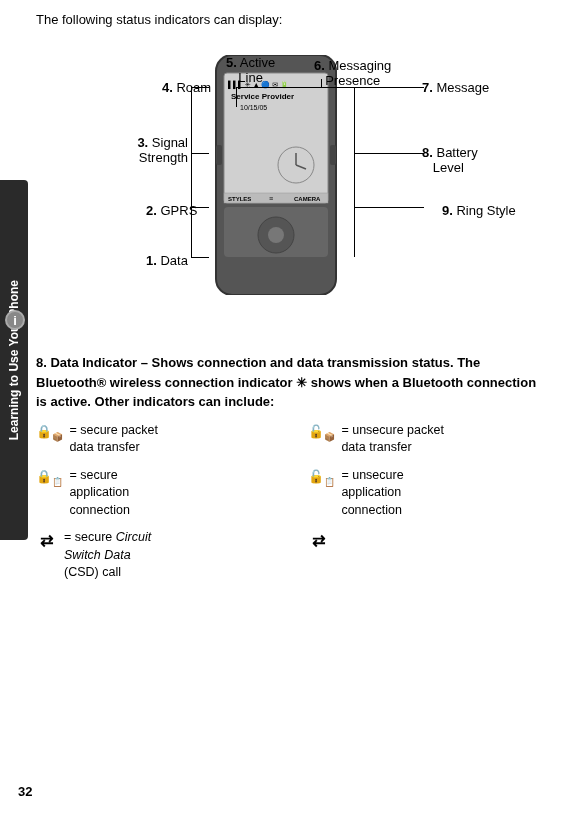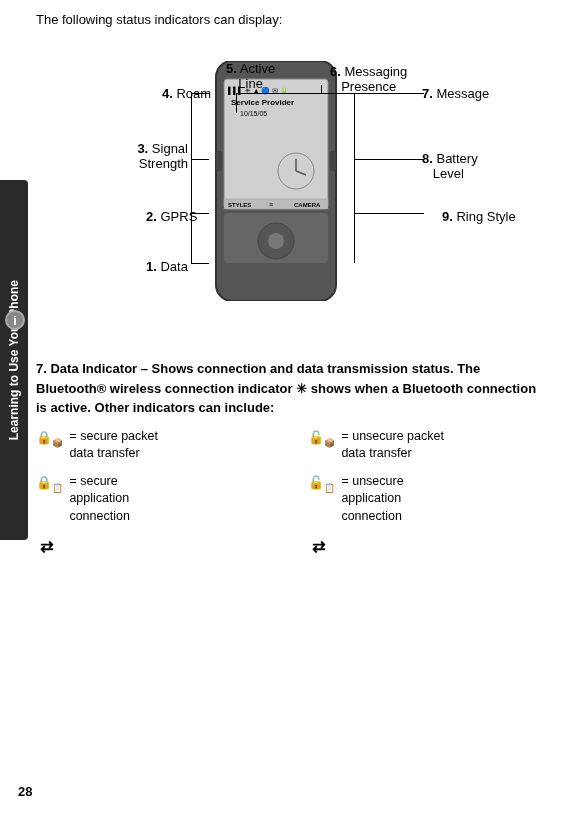--- a/index.html
+++ b/index.html
@@ -42,21 +42,21 @@
       transform: rotate(180deg);
       white-space: nowrap;
     }
 
     .main-content {
       padding: 12px 18px 18px 36px;
     }
 
     .intro-text {
       font-size: 13px;
-      margin-bottom: 14px;
+      margin-bottom: 8px;
     }
 
     
     .diagram-area {
       position: relative;
       width: 100%;
       height: 300px;
       margin-bottom: 18px;
     }
 
@@ -145,21 +145,21 @@
 
     <div style="position:absolute; left:110px; top:45px;margin-left:16px;">
       <span class="label-num">4.</span> Roam
     </div>
     <div style="position:absolute; left:155px; top:52px; width:18px; height:1px; background:#000;"></div>
 
     <div style="position:absolute; left:190px; top:20px; text-align:center;">
       <span class="label-num">5.</span> Active<br>Line
     </div>
 
-    <div style="position:absolute; left:278px; top:23px; text-align:center;margin-left:16px;">
+    <div style="position:absolute; left:278px; top:23px; text-align:center;">
       <span class="label-num">6.</span> Messaging<br>Presence
     </div>
 
     <div style="position:absolute; left:386px; top:45px;">
       <span class="label-num">7.</span> Message
     </div>
 
     <div style="position:absolute; left:92px; top:100px;text-align:right;">
       <span class="label-num">3.</span> Signal<br>&nbsp;&nbsp;&nbsp;Strength
     </div>
@@ -189,21 +189,21 @@
     <div style="position:absolute; left:318px; top:52px; width:70px; height:1px; background:#000;"></div>
     <div style="position:absolute; left:318px; top:118px; width:70px; height:1px; background:#000;"></div>
     <div style="position:absolute; left:318px; top:172px; width:70px; height:1px; background:#000;"></div>
 
     <div style="position:absolute; left:200px; top:52px; width:1px; height:20px; background:#000;"></div>
     <div style="position:absolute; left:200px; top:52px; width:118px; height:1px; background:#000;"></div>
     <div style="position:absolute; left:285px; top:44px; width:1px; height:8px; background:#000;"></div>
   </div>
 
   <p class="section-title">
-    <strong>7. Data Indicator</strong><span> – </span><span>Shows connection and data transmission status. The Bluetooth® wireless connection indicator </span><strong>✳</strong><span> shows when a Bluetooth connection is active. Other indicators can include:</span>
+    <strong>8. Data Indicator</strong><span> – </span><span>Shows connection and data transmission status. The Bluetooth® wireless connection indicator </span><strong>✳</strong><span> shows when a Bluetooth connection is active. Other indicators can include:</span>
   </p>
 
   <div class="indicator-grid">
 
     <div class="indicator-item">
       <span class="indicator-icon" style="font-size:13px;">🔒<sub style="font-size:9px;">📦</sub></span>
       <span class="indicator-text">= secure packet<br>data transfer</span>
     </div>
 
     <div class="indicator-item">
@@ -216,23 +216,24 @@
       <span class="indicator-text">= secure<br>application<br>connection</span>
     </div>
 
     <div class="indicator-item">
       <span class="indicator-icon" style="font-size:13px;">🔓<sub style="font-size:9px;">📋</sub></span>
       <span class="indicator-text">= unsecure<br>application<br>connection</span>
     </div>
 
     <div class="indicator-item">
       <span class="indicator-icon" style="font-size:16px; font-weight:bold;">⇄</span>
+      <span class="indicator-text">= secure <em>Circuit<br>Switch Data</em><br>(CSD) call</span>
     </div>
 
     <div class="indicator-item">
       <span class="indicator-icon" style="font-size:16px; font-weight:bold;">⇄</span>
     </div>
 
   </div>
 
 </div>
 
-<div class="page-number">28</div>
+<div class="page-number">32</div>
 
 </body></html>

